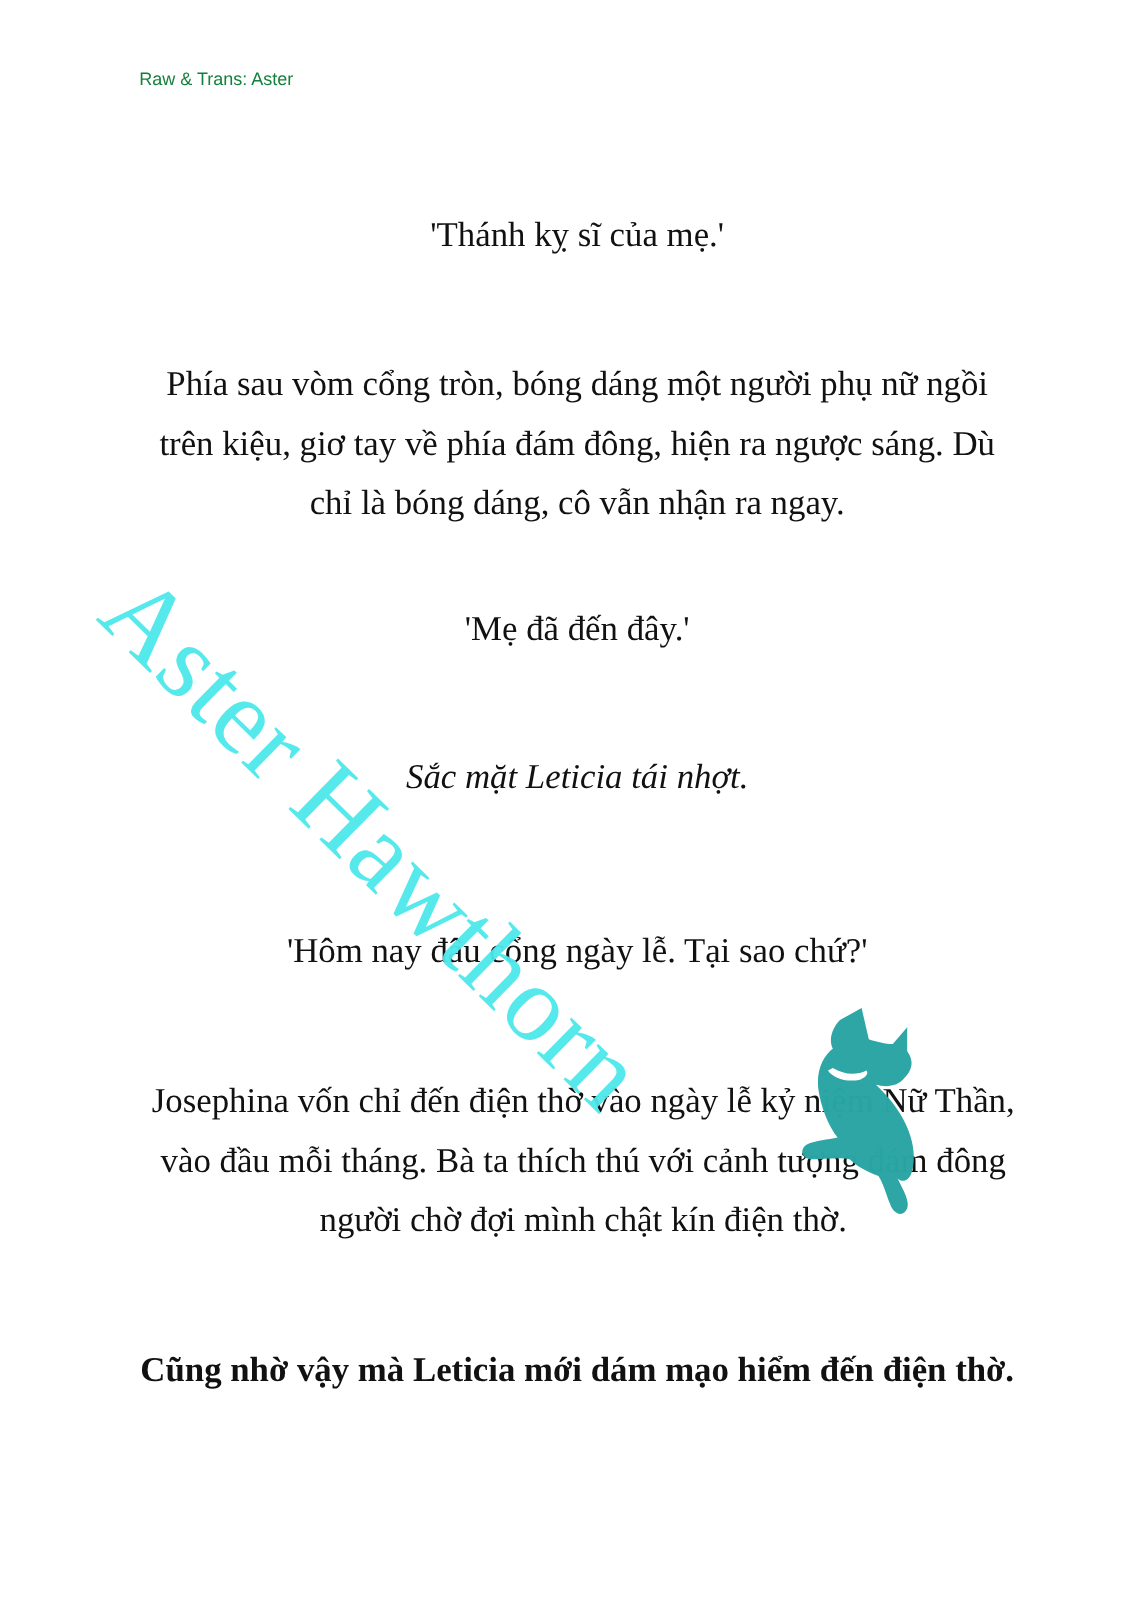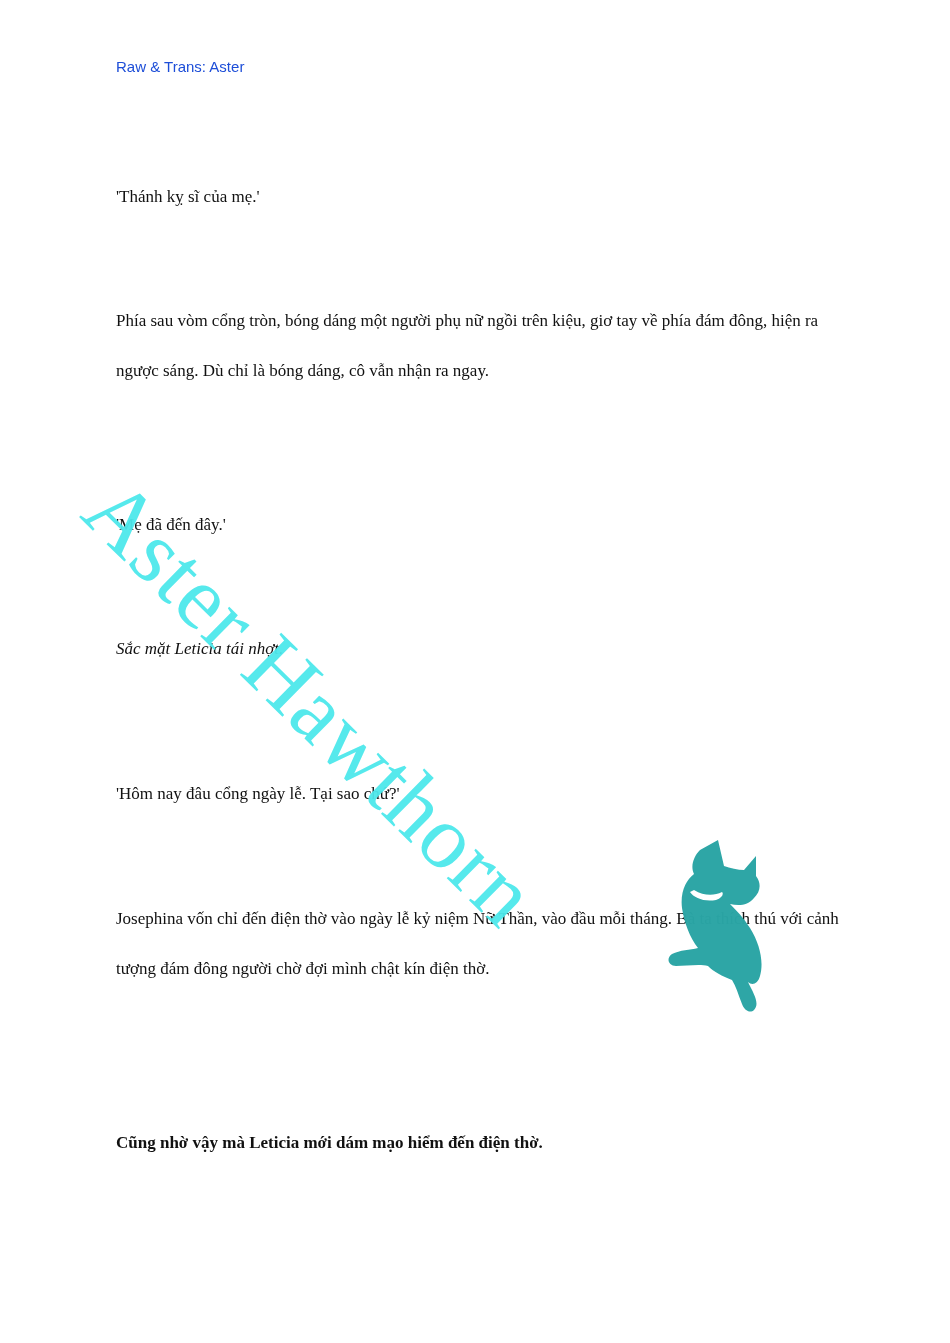--- a/index.html
+++ b/index.html
@@ -1,24 +1,24 @@
 <!DOCTYPE html>
 <html><head>
 <meta charset="utf-8">
 <style>
   html, body { margin: 0; padding: 0; background: #ffffff; }
   body { width: 950px; height: 1343px; position: relative; overflow: hidden; }
   .header {
     position: absolute; left: 116px; top: 58px;
-    font-family: "Liberation Sans", sans-serif; font-size: 15px; color: #1d4ed8;
+    font-family: "Liberation Sans", sans-serif; font-size: 15px; color: #15803d;
   }
   .para {
     position: absolute; left: 116px; width: 730px;
-    font-family: "Liberation Serif", serif; font-size: 17px; line-height: 49.5px;
-    color: #111; margin: 0;
+    font-family: "Liberation Serif", serif; font-size: 29px; line-height: 49.5px;
+    color: #111; margin: 0; text-align: center;
   }
   .watermark {
     position: absolute; left: 136px; top: 458px;
     font-family: "Liberation Serif", serif; font-size: 90px; color: #4de8ec;
     transform-origin: 0 0; transform: rotate(44.5deg);
     white-space: nowrap; pointer-events: none; letter-spacing: 1px;
     z-index: 2; opacity: 0.95;
   }
   .cat {
     position: absolute; left: 660px; top: 826px; width: 140px; height: 190px;

